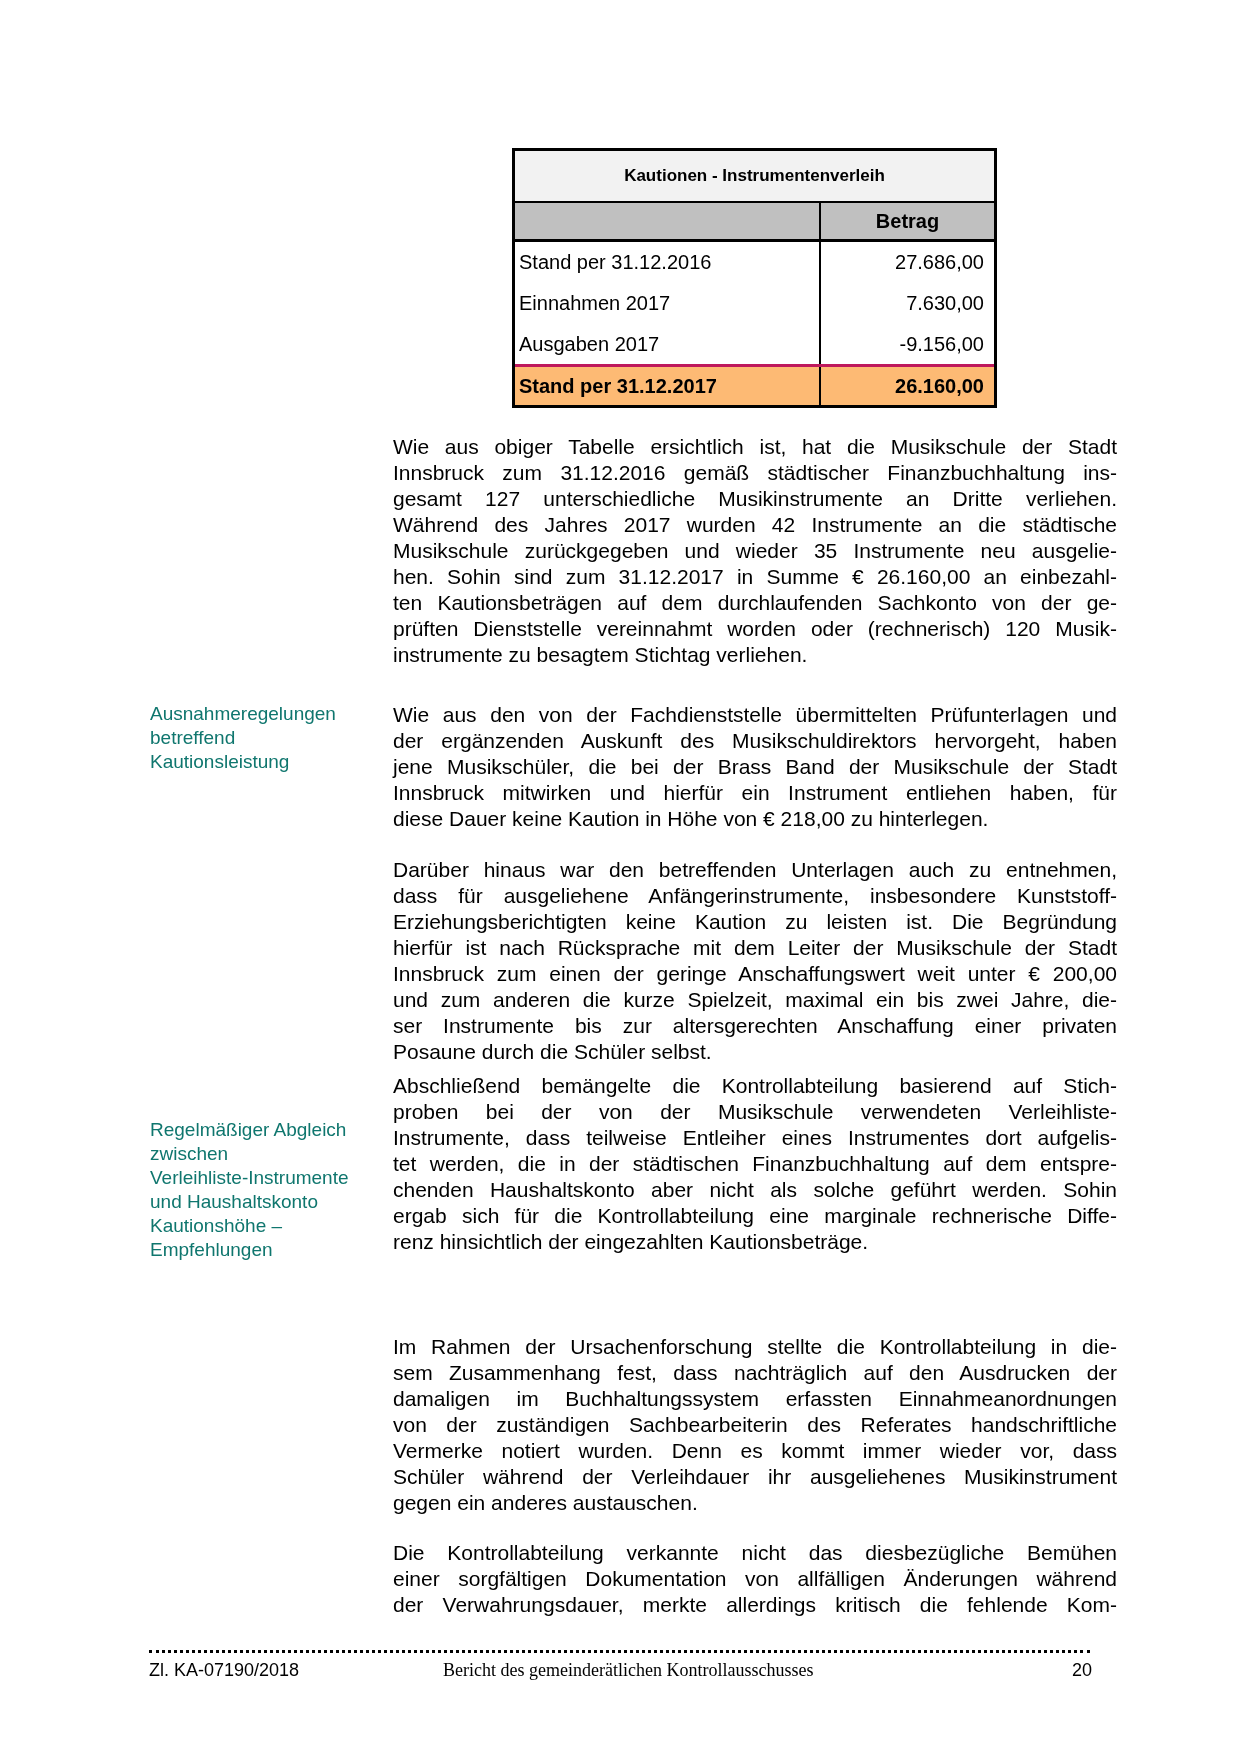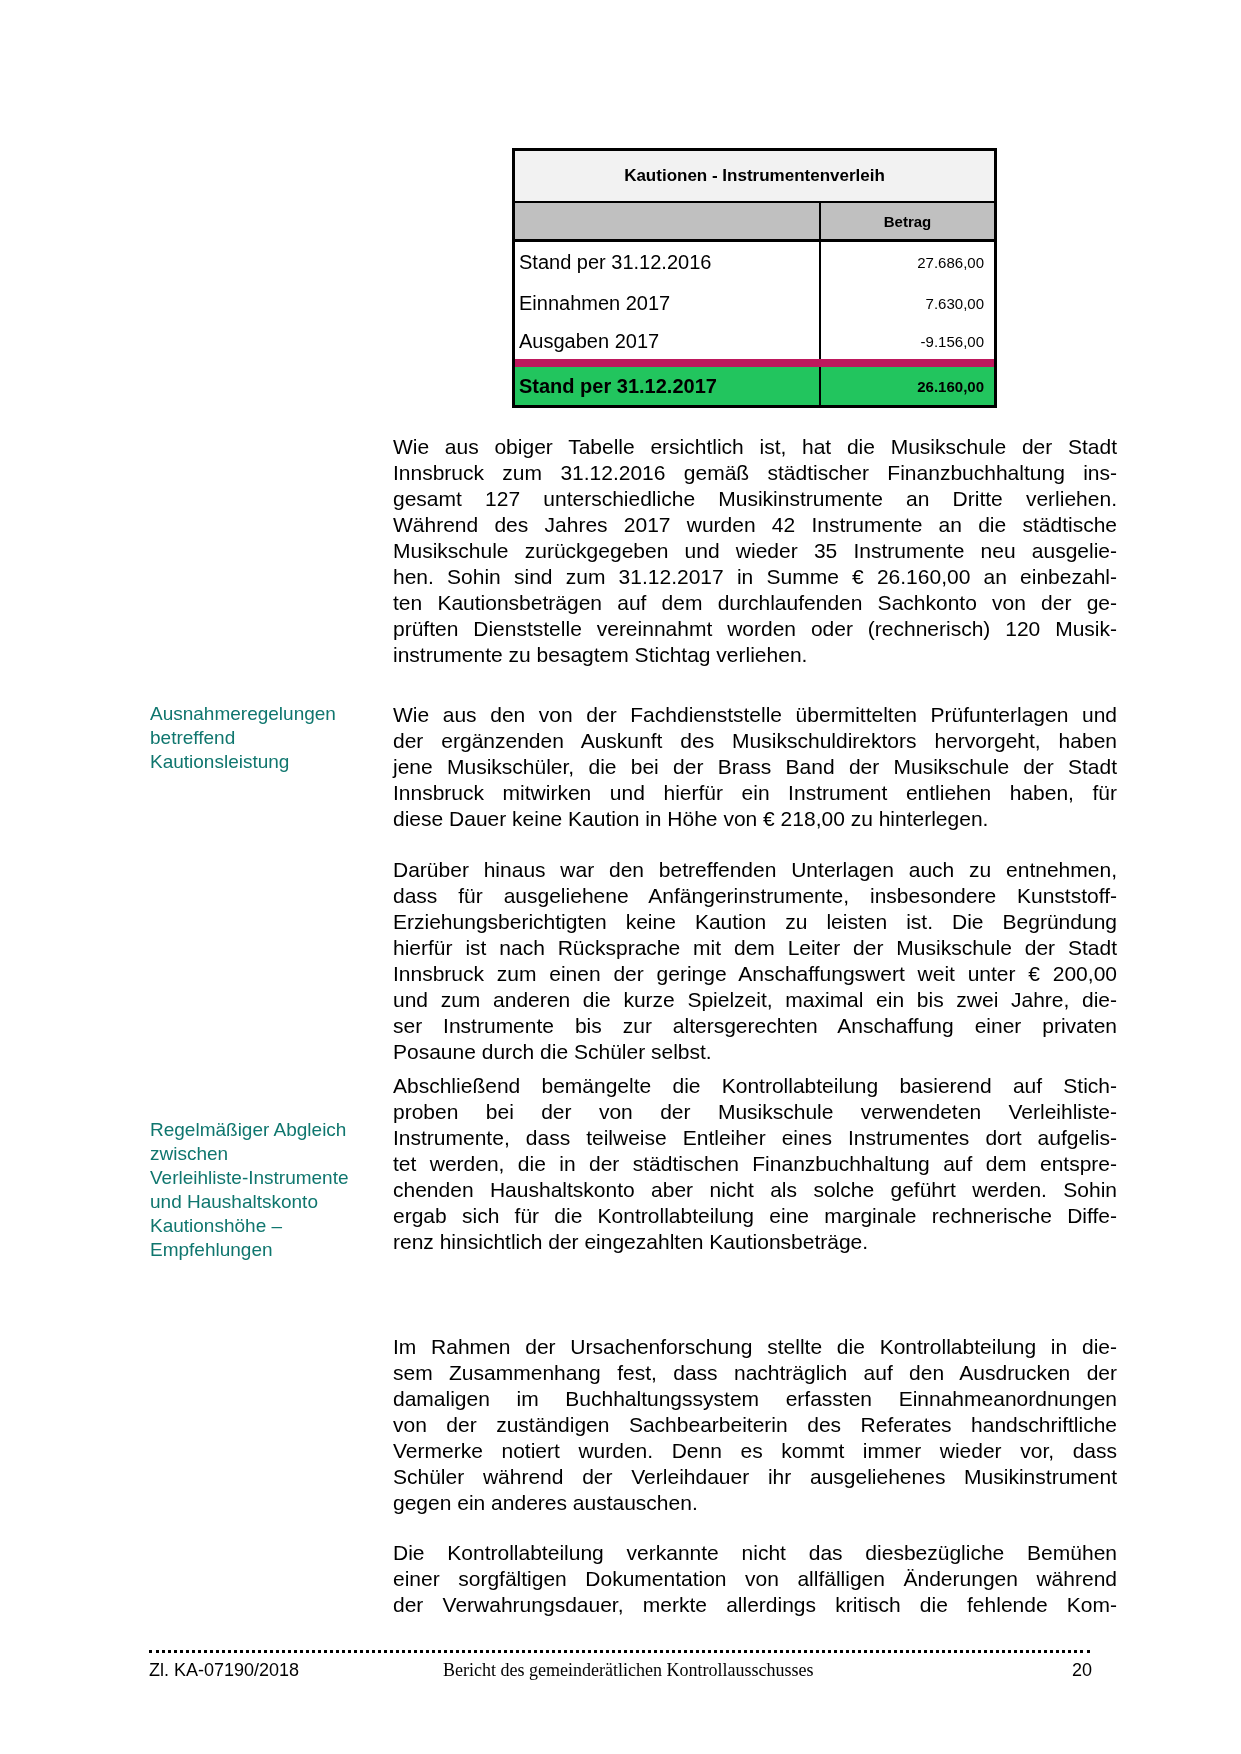--- a/index.html
+++ b/index.html
@@ -7,26 +7,26 @@
          font-family: "Liberation Sans", sans-serif; color: #000; }
 
   
   #kaution-table { position: absolute; left: 512px; top: 148px; width: 485px;
                    border: 3px solid #000; box-sizing: border-box; }
   .t-row { display: flex; box-sizing: border-box; }
   .t-title { height: 52px; background: #f2f2f2; border-bottom: 2px solid #000;
              align-items: center; justify-content: center; font-weight: bold; font-size: 17px; }
   .t-head { height: 39px; background: #c0c0c0; border-bottom: 3px solid #000; }
   .t-data { height: 41px; background: #fff; }
-  .t-data.last { border-bottom: 8px solid #be185d; height: 43px; }
-  .t-total { height: 38px; background: #22c55e; font-weight: bold; }
+  .t-data.last { border-bottom: 3px solid #be185d; height: 43px; }
+  .t-total { height: 38px; background: #fdba74; font-weight: bold; }
   .c-label { width: 306px; border-right: 2px solid #000; box-sizing: border-box;
              padding-left: 4px; display: flex; align-items: center; font-size: 20px; }
   .c-val { flex: 1; display: flex; align-items: center; justify-content: flex-end;
-           padding-right: 10px; font-size: 15px; }
+           padding-right: 10px; font-size: 20px; }
   .t-head .c-val { justify-content: center; padding-right: 0; font-weight: bold; }
 
   
   .para { position: absolute; left: 393px; width: 724px; font-size: 21px; line-height: 26px; }
   .line { display: block; height: 26px; white-space: nowrap; text-align: justify;
           text-align-last: justify; }
   .line.final { text-align-last: left; }
 
   
   .note { position: absolute; left: 150px; width: 220px; color: #0f766e;

